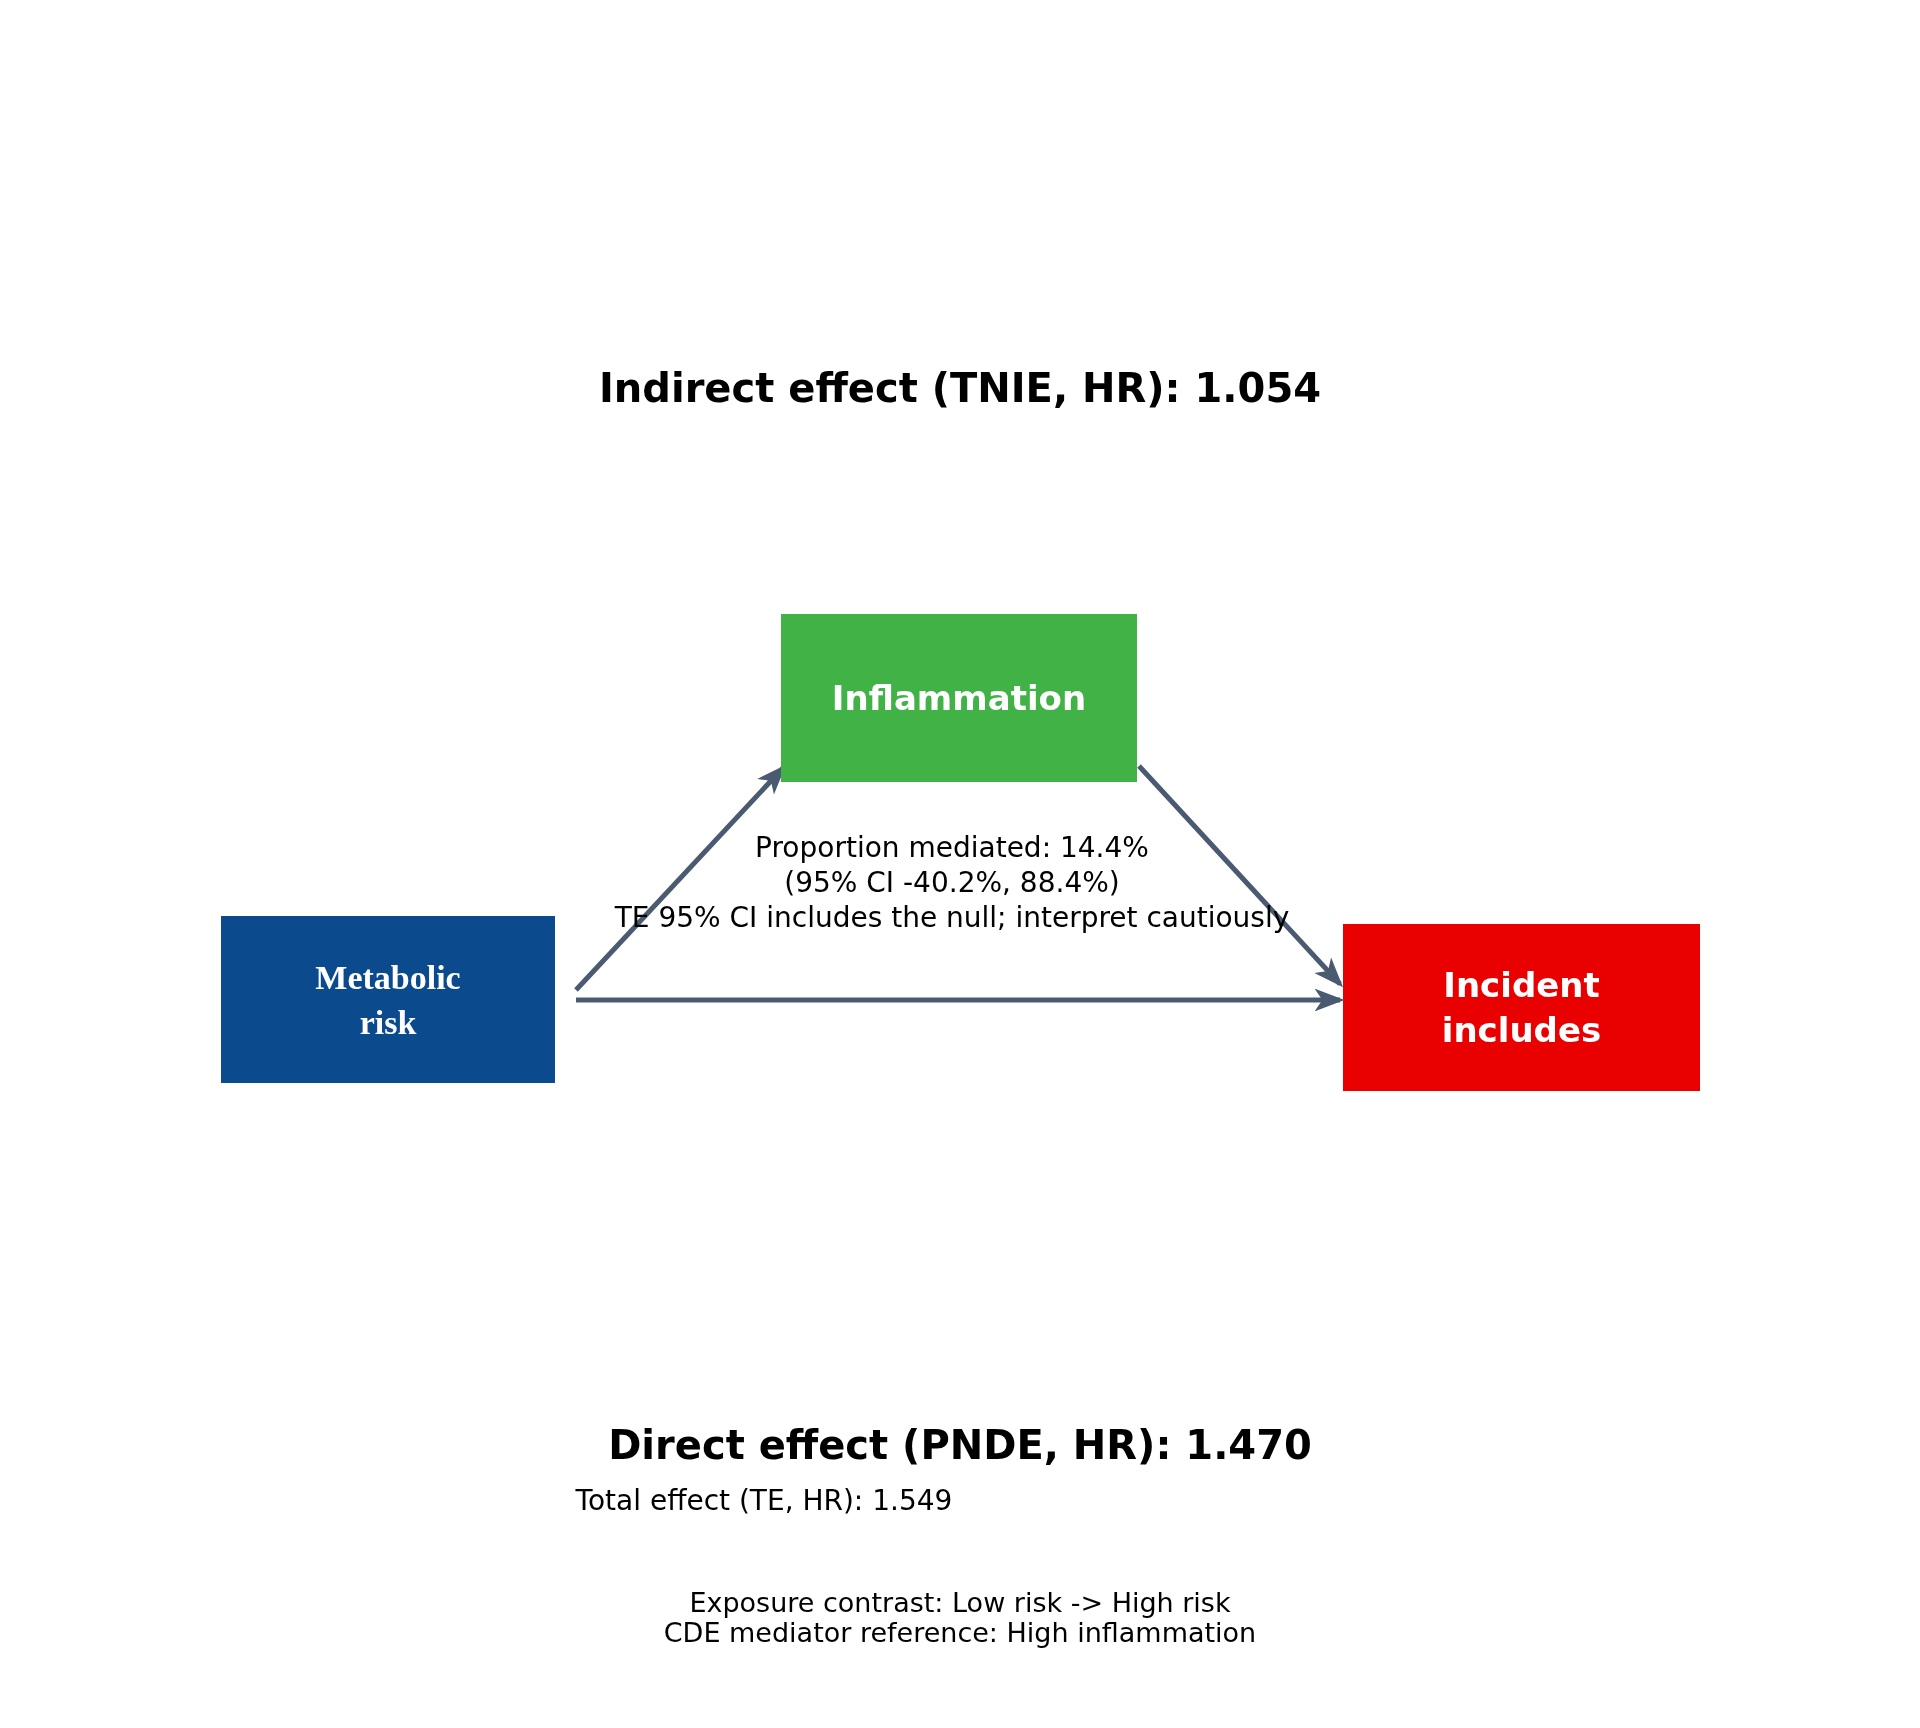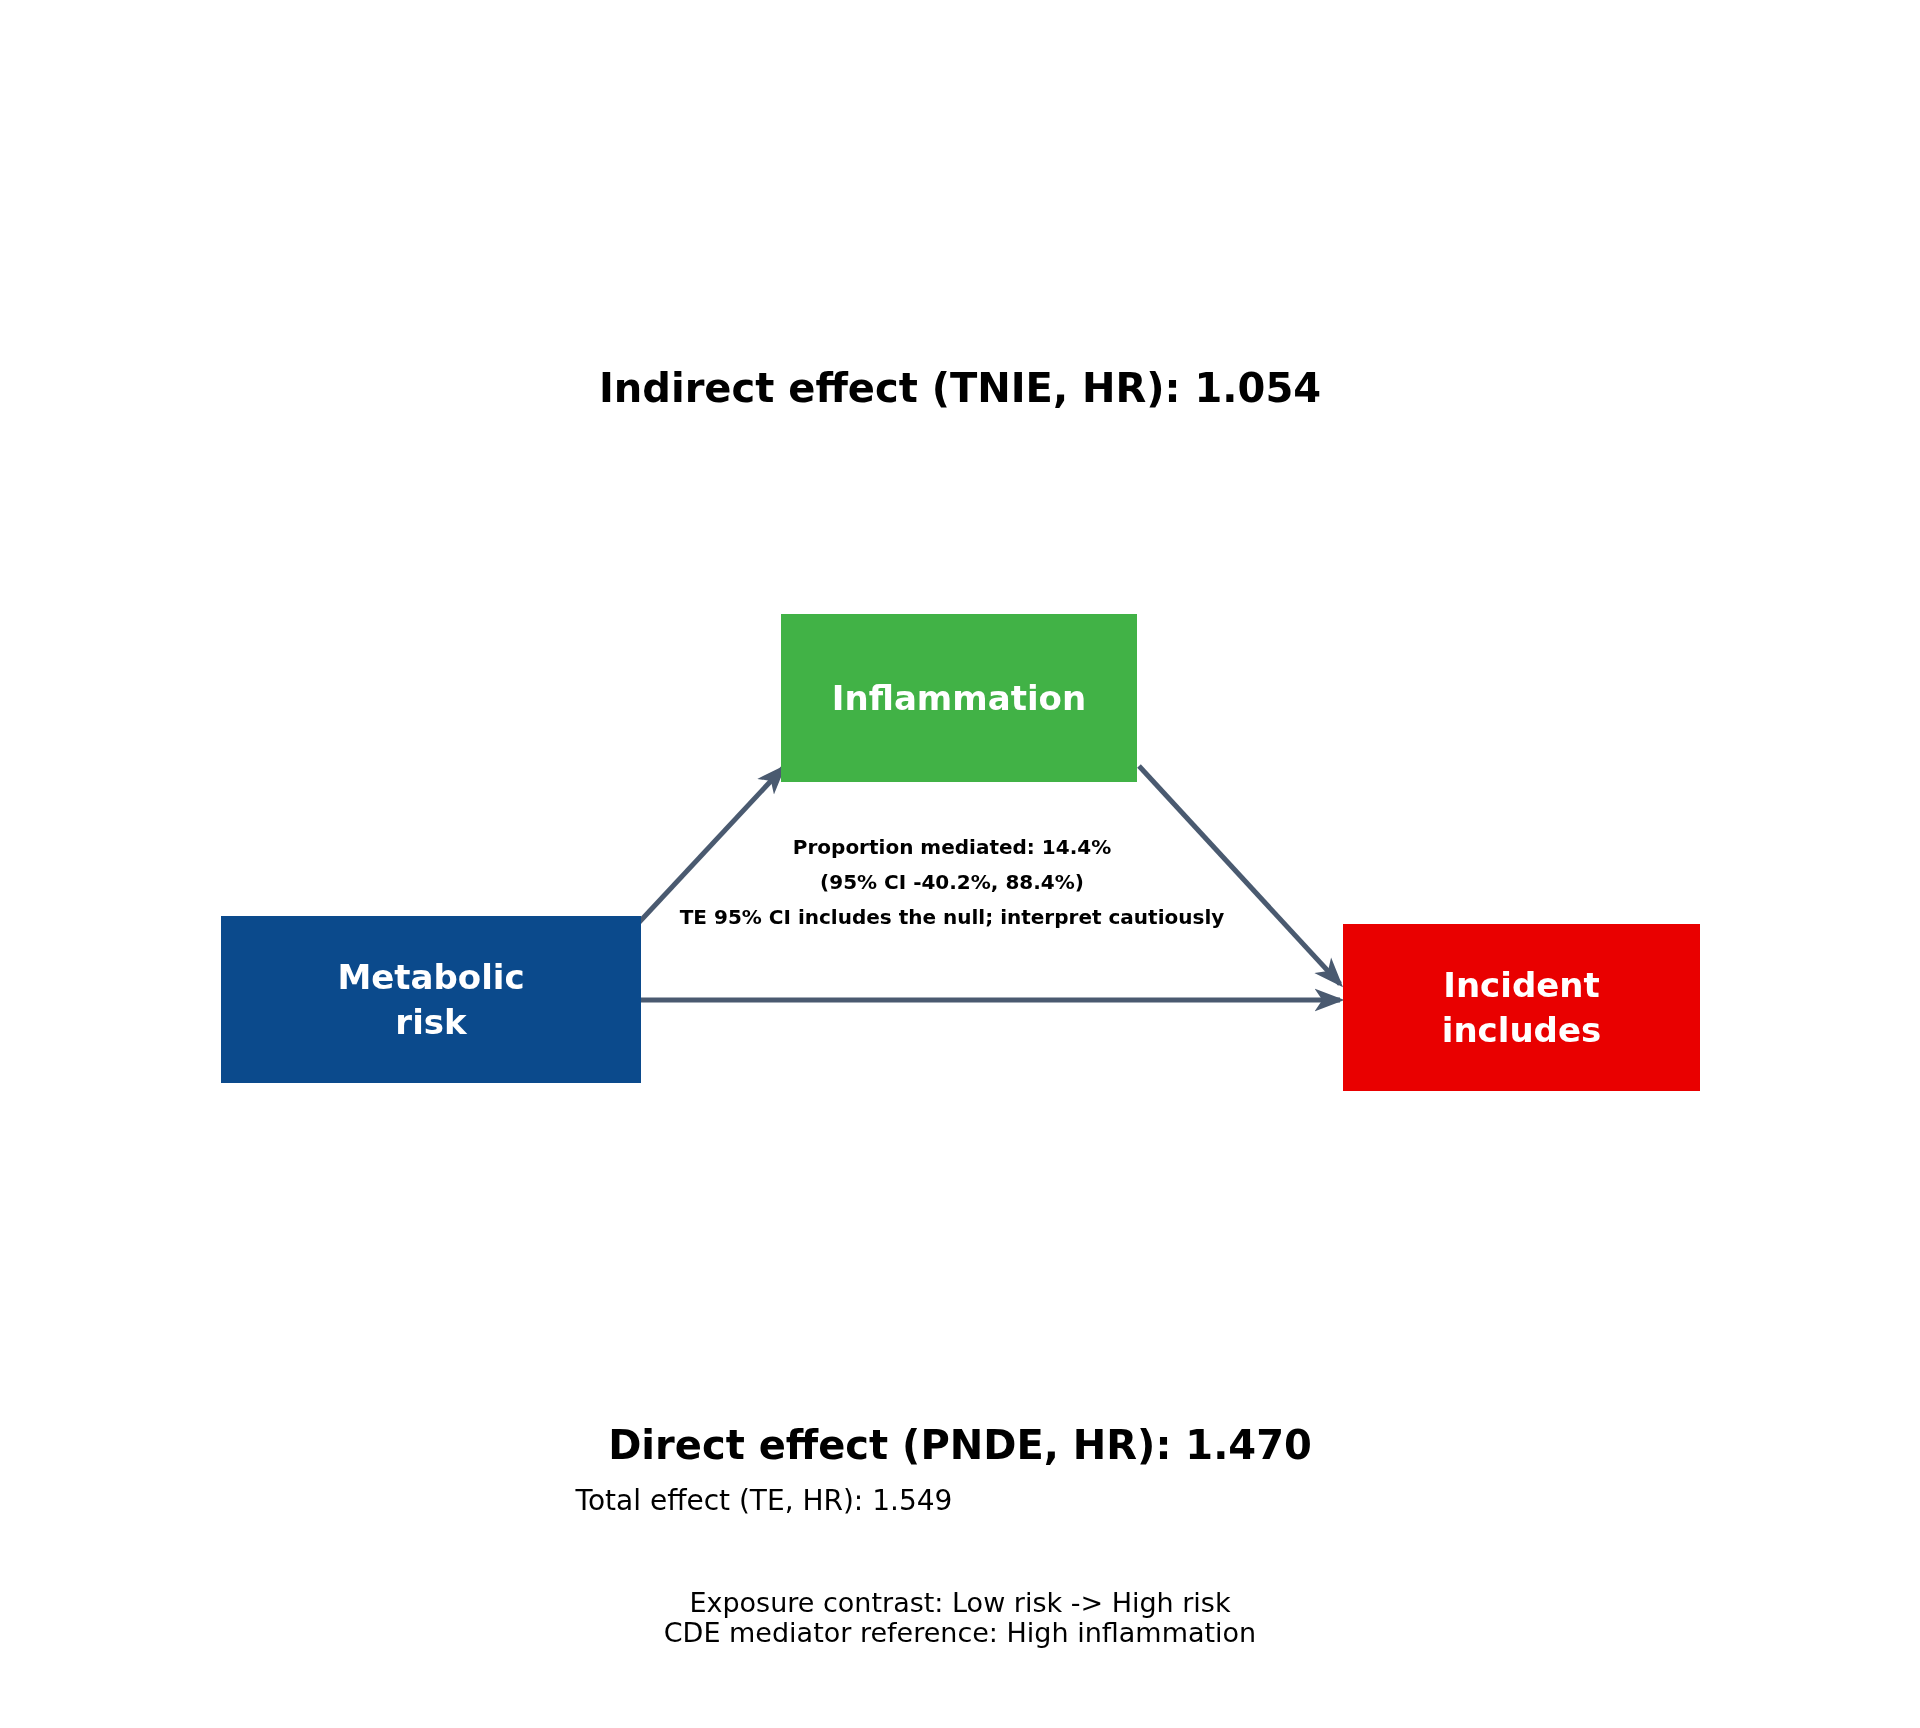--- a/index.html
+++ b/index.html
@@ -12,26 +12,26 @@
     position:absolute;left:0;width:1920px;text-align:center;
     font-weight:bold;font-size:40px;line-height:48px;z-index:4;
   }
   .title-indirect{top:364px;}
   .title-direct{top:1386px;margin-top:35px;}
   .node{
     position:absolute;z-index:2;display:flex;flex-direction:column;
     align-items:center;justify-content:center;text-align:right;
     color:#ffffff;font-weight:bold;font-size:34px;line-height:45px;
   }
-  .node-exposure{left:221px;top:916px;width:420px;height:167px;}
+  .node-exposure{left:221px;top:916px;width:334px;height:167px;font-family:Liberation Serif, serif;}
   .node-mediator{left:781px;top:614px;width:356px;height:168px;}
   .node-outcome{left:1343px;top:916px;width:357px;height:167px;}
   .note{
     position:absolute;left:352px;top:830px;width:1200px;z-index:3;
-    text-align:center;font-size:20px;line-height:35px;font-weight:bold;
+    text-align:center;font-size:28px;line-height:35px;
   }
   .total-line{
     position:absolute;left:0;top:1484px;width:1528px;z-index:4;
     text-align:center;font-size:28px;line-height:34px;
   }
   .footer{
     position:absolute;left:0;top:1572px;width:1920px;z-index:4;
     text-align:center;font-size:27px;line-height:30px;margin-top:16px;
   }
 </style>

